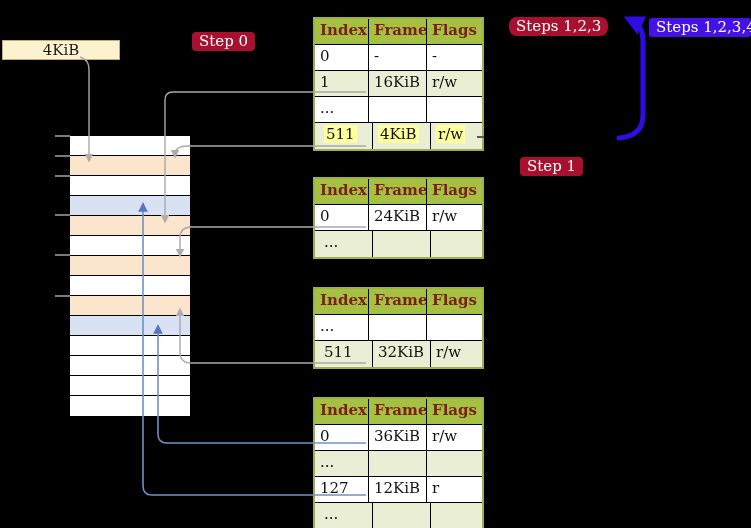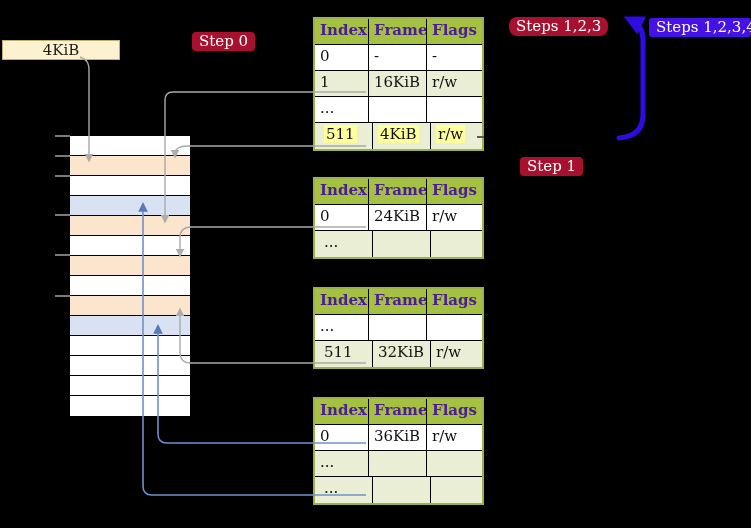--- a/index.html
+++ b/index.html
@@ -43,21 +43,21 @@
     background:#ffffff; font-size:15px; color:#111;
   }
   .prow { display:flex; height:26px; box-sizing:border-box; border-bottom:1px solid #000; }
   .prow:last-child { border-bottom:none;justify-content:flex-end; }
   .pcell { box-sizing:border-box; border-right:1px solid #000; padding:2px 0 0 5px;
            overflow:hidden; white-space:nowrap; }
   .pcell:nth-child(1) { width:54px; }
   .pcell:nth-child(2) { width:58px; }
   .pcell:nth-child(3) { width:51px; border-right:none; }
   .phead { background:#a4c142; }
-  .phead .pcell { color:#4c1d95; font-weight:bold; }
+  .phead .pcell { color:#7f1d1d; font-weight:bold; }
   .shaded { background:#e9eed5; }
   .hl { background:#ffff9e; padding:0 2px; }
 
   #t1 { left:313px; top:17px;  }
   #t2 { left:313px; top:177px; }
   #t3 { left:313px; top:287px; }
   #t4 { left:313px; top:397px; }
 
   #arrows { left:0; top:0; width:751px; height:528px; pointer-events:none; z-index:10; }
 </style>
@@ -164,20 +164,25 @@
     </div>
     <div class="prow">
       <div class="pcell">0</div>
       <div class="pcell">36KiB</div>
       <div class="pcell">r/w</div>
     </div>
     <div class="prow shaded">
       <div class="pcell">...</div>
       <div class="pcell"></div>
       <div class="pcell"></div>
+    </div>
+    <div class="prow">
+      <div class="pcell">127</div>
+      <div class="pcell">12KiB</div>
+      <div class="pcell">r</div>
     </div>
     <div class="prow shaded">
       <div class="pcell">...</div>
       <div class="pcell"></div>
       <div class="pcell"></div>
     </div>
   </div>
 
 <svg class="abs" id="arrows" viewBox="0 0 751 528" xmlns="http://www.w3.org/2000/svg">
   <defs>

